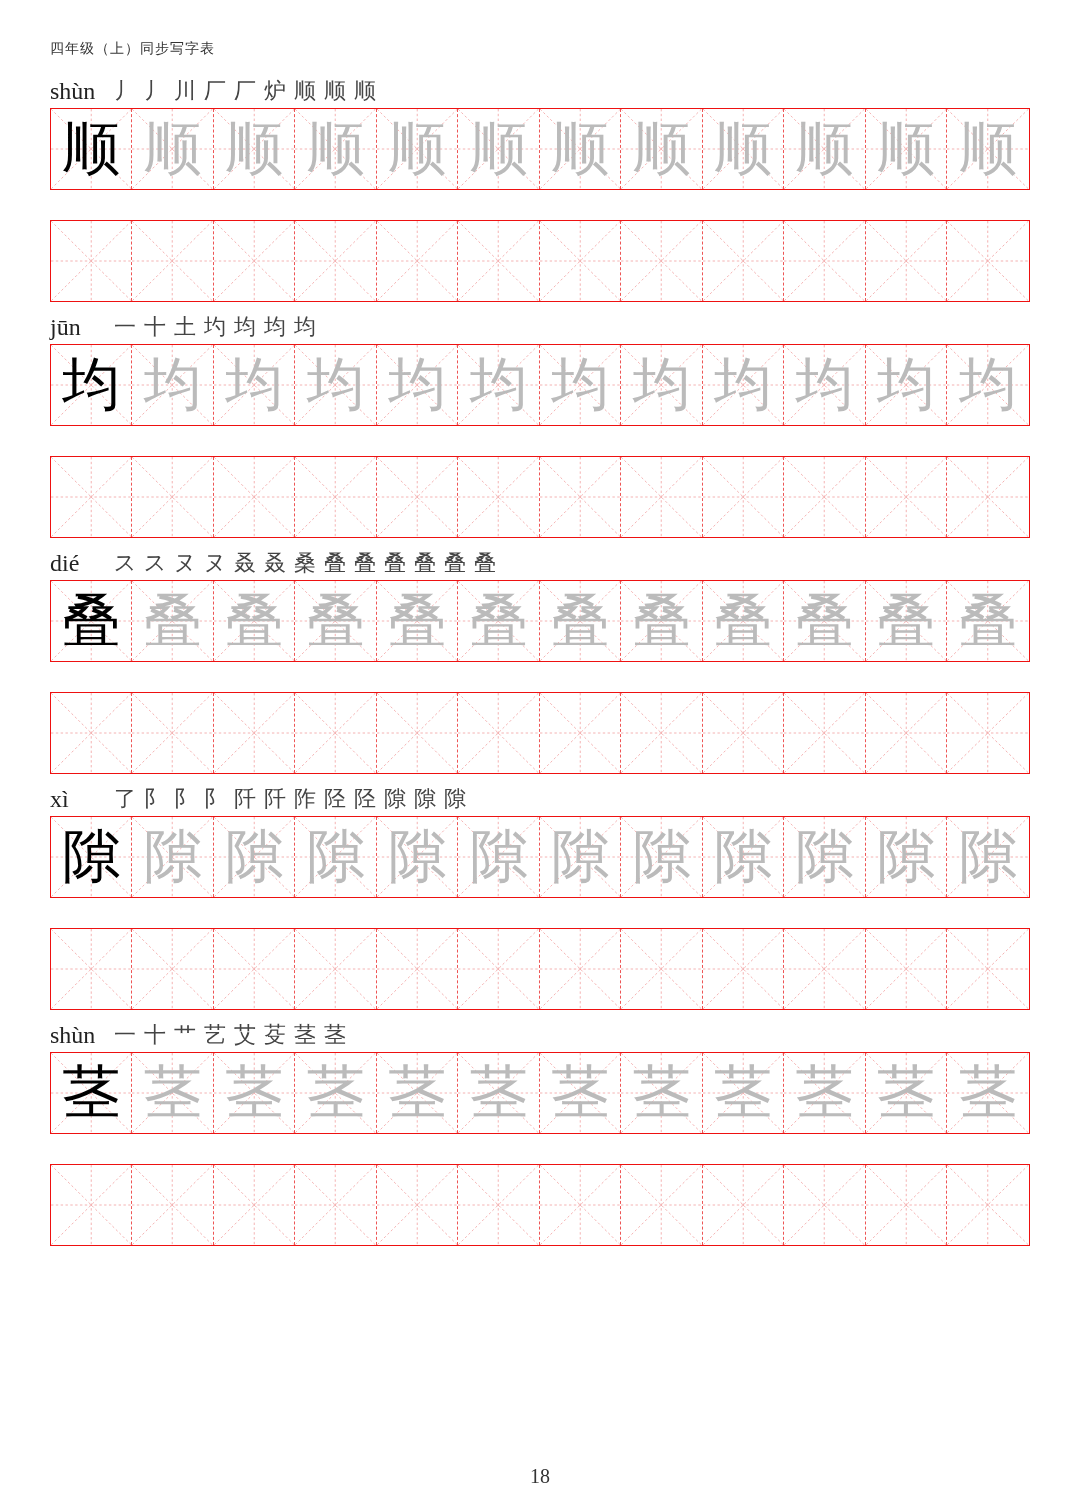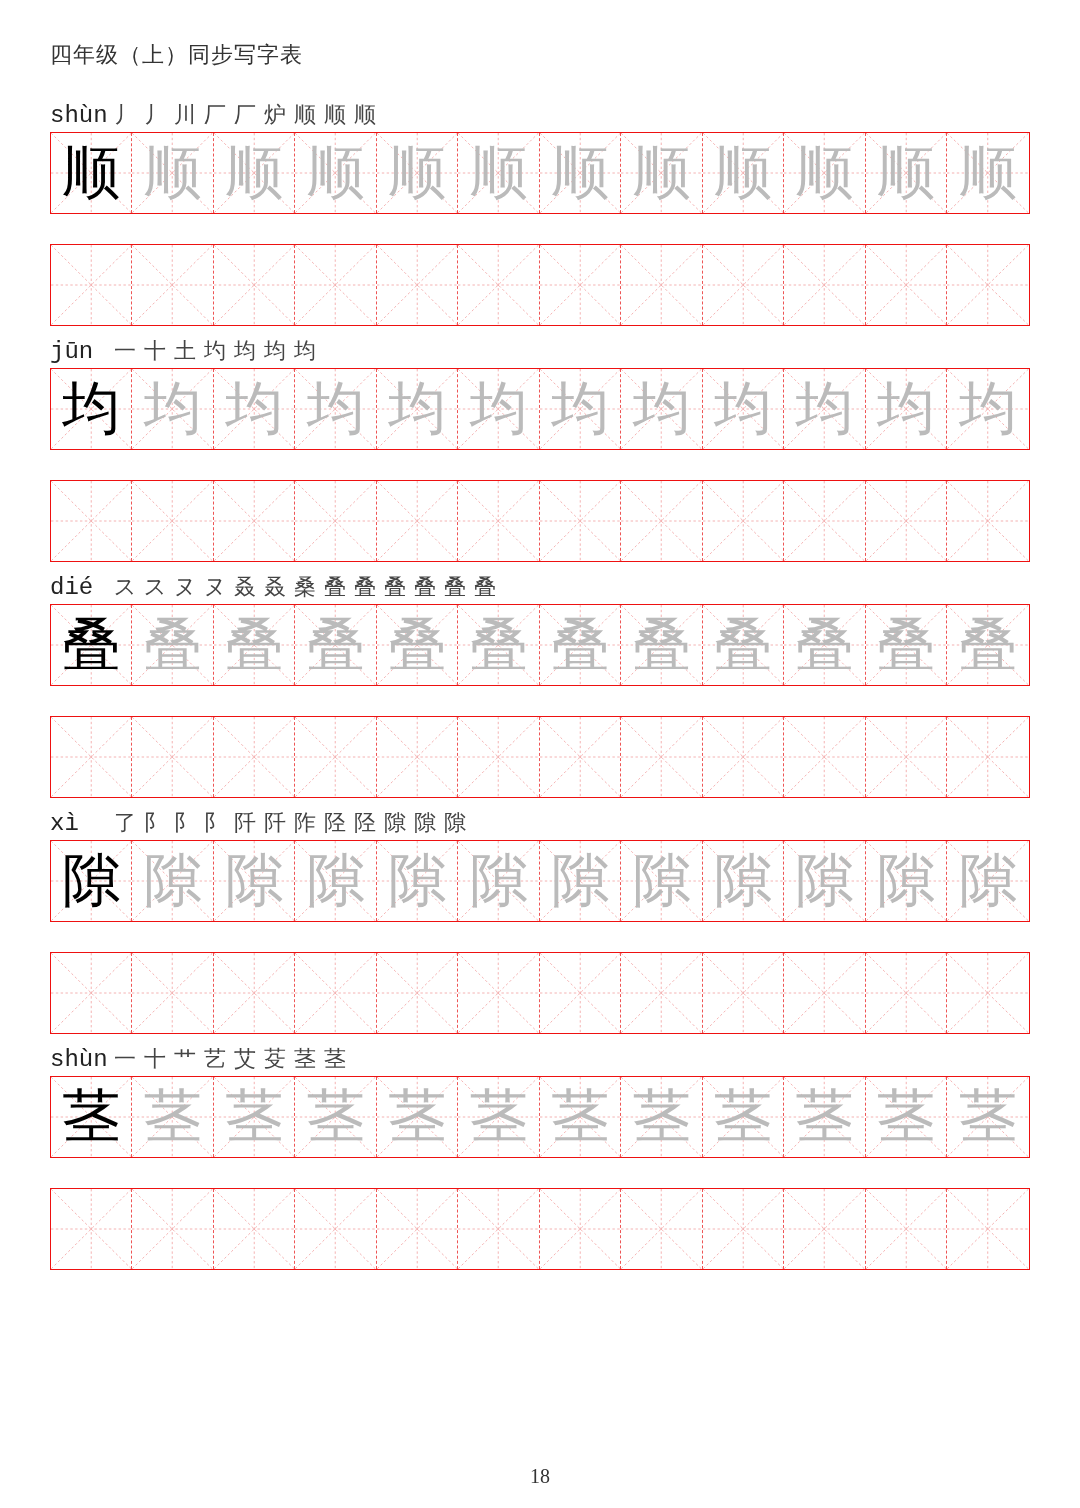--- a/index.html
+++ b/index.html
@@ -5,34 +5,34 @@
   * { box-sizing: border-box; margin: 0; padding: 0; }
   body {
     width: 1080px;
     height: 1508px;
     background: #fff;
     font-family: "SimSun", "STSong", serif;
     padding: 40px 50px 20px 50px;
     position: relative;
   }
   .header-title {
-    font-size: 22px;
+    font-size: 14px;
     color: #333;
-    margin-bottom: 28px;
+    margin-bottom: 16px;
     letter-spacing: 1px;
   }
   .char-block { margin-bottom: 8px; }
   .pinyin-row {
     display: flex;
     align-items: center;
     height: 34px;
   }
   .pinyin {
     font-size: 24px;
-    font-family: Liberation Mono, monospace;
+    font-family: Liberation Serif, serif;
     color: #222;
     width: 60px;
   }
   .stroke-item {
     font-size: 22px;
     color: #444;
     width: 30px;
     text-align: center;
     font-family: "KaiTi", "STKaiti", serif;
   }

